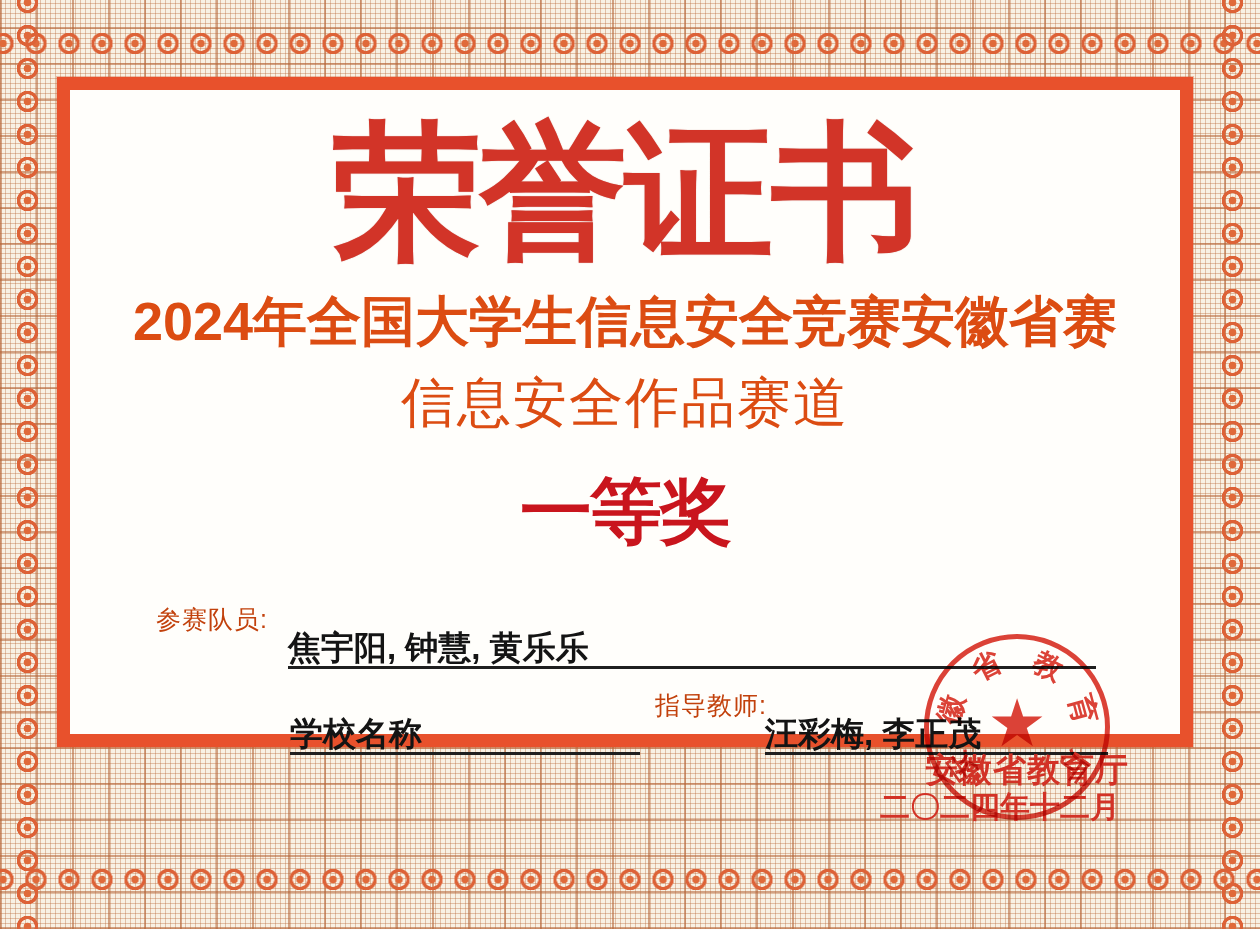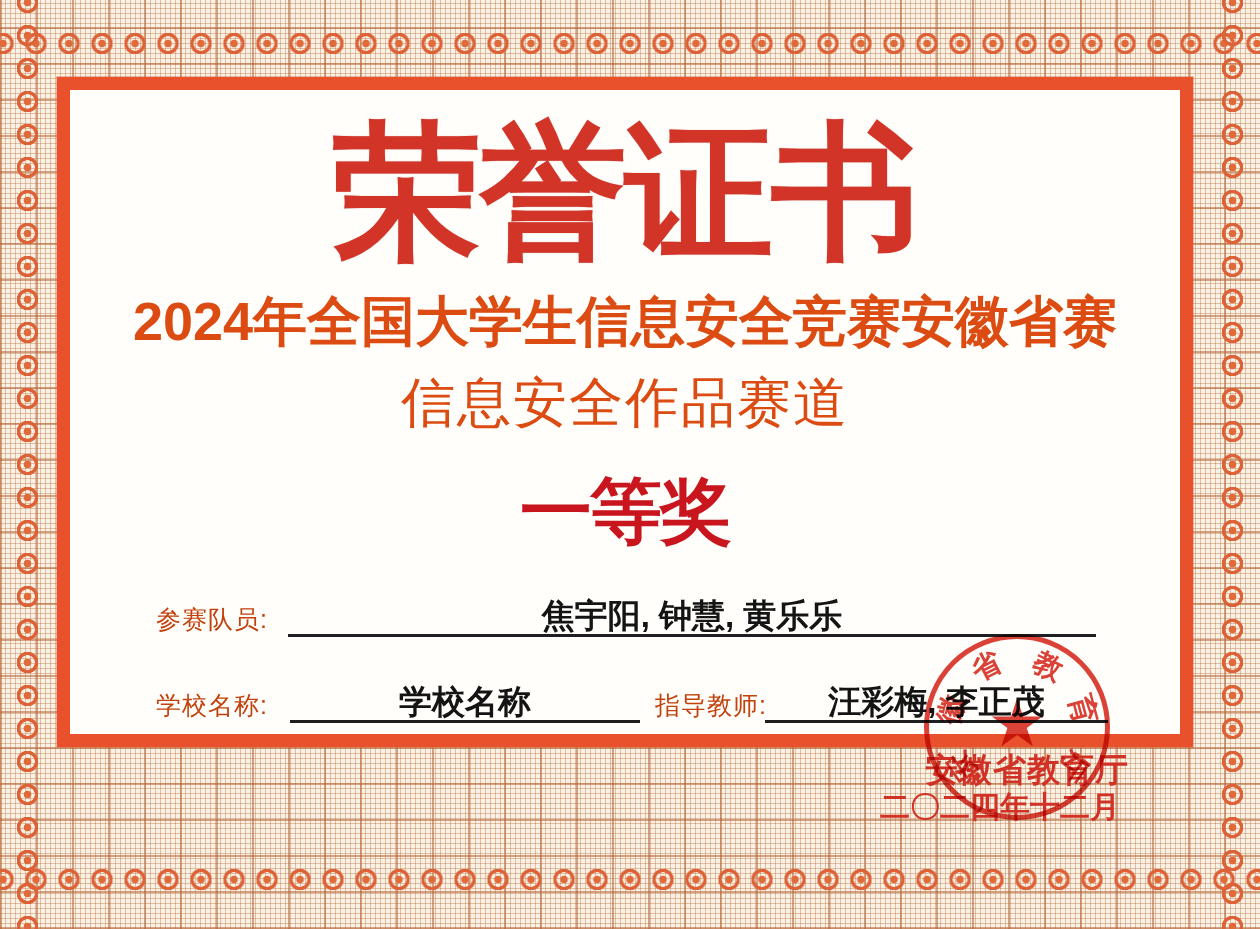--- a/index.html
+++ b/index.html
@@ -66,22 +66,22 @@
   .field-label {
     font-size:25px; font-weight:normal; color:#c2410c; letter-spacing:1px;
     white-space:nowrap;
   }
   .lbl-team    { left:86px;  top:513px; }
   .lbl-school  { left:86px;  top:599px; }
   .lbl-advisor { left:585px; top:599px; }
 
   .field-line {
     border-bottom:3px solid #1f1f1f;
-    text-align:center; font-size:33px; font-weight:bold; color:#141414;
-    line-height:36px; height:39px; white-space:nowrap;
+    font-size:33px; font-weight:bold; color:#141414;
+    line-height:36px; height:39px; white-space:nowrap;margin-top:32px;
   }
   .line-team    { left:218px; top:508px; width:808px; }
   .line-school  { left:220px; top:594px; width:350px; }
   .line-advisor { left:695px; top:594px; width:343px; }
 
   .issuer {
     left:855px; top:658px; width:200px; text-align:center;
     font-size:33px; font-weight:bold; color:#d23226; letter-spacing:1px;
     white-space:nowrap;
   }
@@ -128,21 +128,20 @@
 
     <div class="track-line">信息安全作品赛道</div>
 
     <div class="award">一等奖</div>
 
     <div class="field-label lbl-team">参赛队员:</div>
     <div class="field-line line-team">
       <span>焦宇阳, 钟慧, 黄乐乐</span>
     </div>
 
-    <div class="field-label lbl-school">学校名称:</div>
     <div class="field-line line-school">
       <span>学校名称</span>
     </div>
 
     <div class="field-label lbl-advisor">指导教师:</div>
     <div class="field-line line-advisor">
       <span>汪彩梅, 李正茂</span>
     </div>
 
     <div class="issuer">安徽省教育厅</div>

